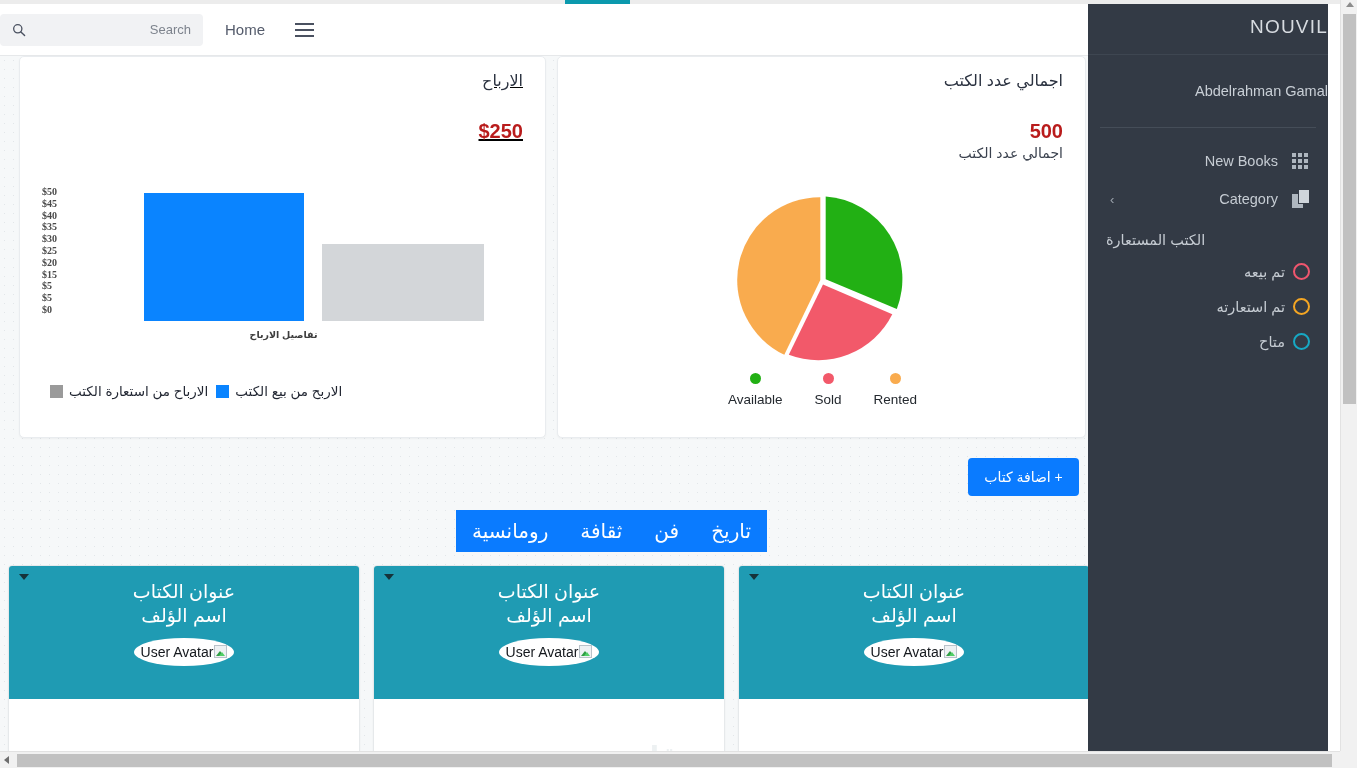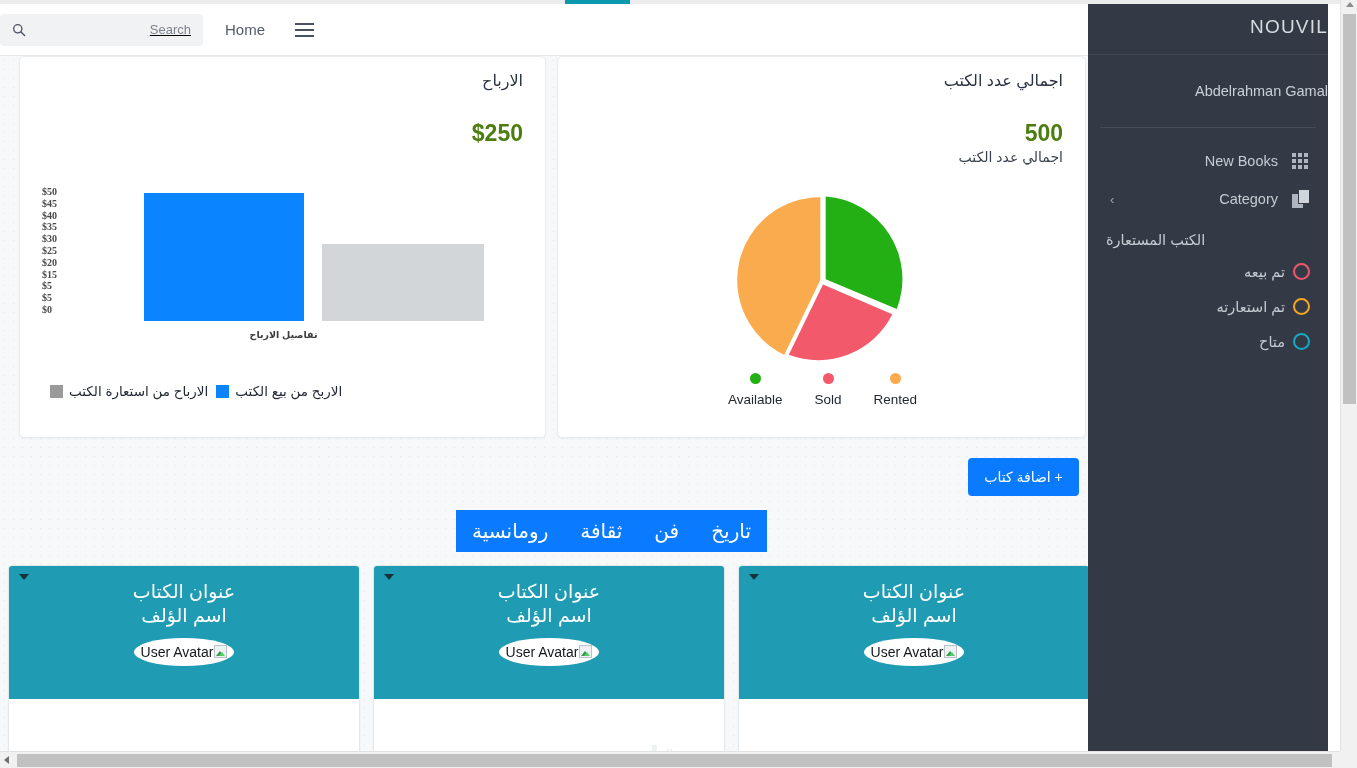--- a/index.html
+++ b/index.html
@@ -186,21 +186,20 @@
     white-space: nowrap;
   }
   #searchbox {
     position: relative;
     width: 203px; height: 32px;
     background: #f1f2f4;
     border-radius: 4px;
     display: flex;
     align-items: center;
     margin-left: 0;
-    text-decoration: underline;
   }
   #searchbox .s-ico {
     position: absolute;
     left: 12px; top: 50%;
     transform: translateY(-50%);
     width: 14px; height: 14px;
   }
   #search-input {
     width: 100%; height: 100%;
     background: transparent;
@@ -255,34 +254,34 @@
     gap: 11px;
   }
   .stat-card {
     background: #ffffff;
     border: 1px solid #e9ecef;
     border-radius: 5px;
     box-shadow: 0 1px 2px rgba(0,0,0,.04);
     position: relative;
   }
   #card-pie  { width: 529px; height: 382px; order: 1; }
-  #card-bar  { width: 527px; height: 382px; order: 2; }
+  #card-bar  { width: 527px; height: 382px; order: 2; text-decoration: underline; }
 
   .card-title {
     text-align: right;
     font-size: 16px;
     color: #2b3240;
     padding: 14px 22px 0 22px;
     font-weight: 400;
   }
   .card-kpi {
     text-align: right;
-    font-size: 23px;
+    font-size: 20px;
     font-weight: bold;
-    color: #4d7c0f;
+    color: #b91c1c;
     padding: 30px 22px 0 22px;
   }
   .card-kpi-sub {
     text-align: right;
     font-size: 14px;
     color: #3a414e;
     padding: 2px 22px 0 22px;
   }
 
   

